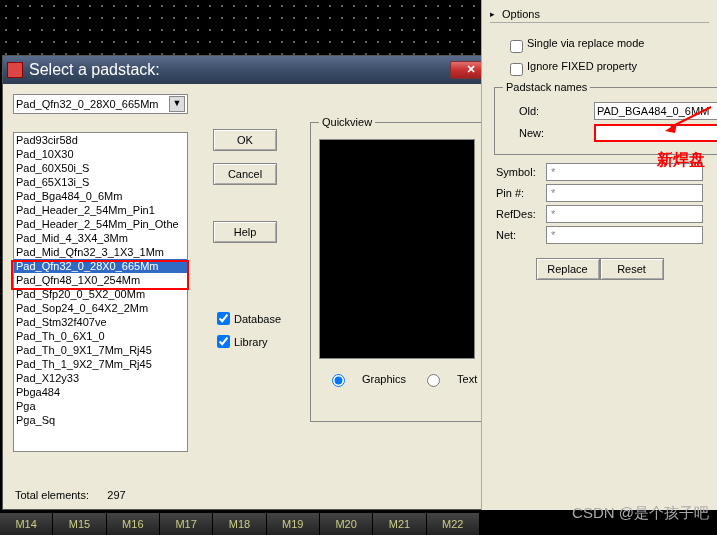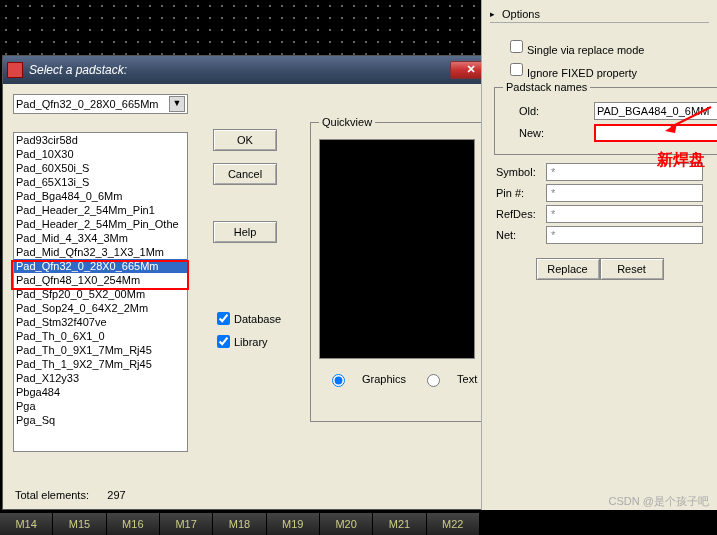--- a/index.html
+++ b/index.html
@@ -1,21 +1,21 @@
 <!DOCTYPE html>
 <html><head>
 <meta charset="utf-8">
 <style>
 * { box-sizing: border-box; font-family: Tahoma, Arial, sans-serif; font-size: 11px; }
 body { margin: 0; width: 717px; height: 535px; background: #000; position: relative; overflow: hidden; }
 .bg-dots { position: absolute; top: 0; left: 0; width: 480px; height: 55px; background: #000; background-image: radial-gradient(#666 1px, transparent 1px); background-size: 12px 12px; }
 .dialog { position: absolute; top: 55px; left: 2px; width: 495px; height: 455px; background: #ece9d8; border: 1px solid #555; box-shadow: 2px 2px 8px rgba(0,0,0,0.5); }
 .titlebar { height: 28px; background: linear-gradient(to bottom, #5a6d8c 0%, #3d4e6a 50%, #2a3b52 100%); display: flex; align-items: center; padding: 0 4px; color: #fff; }
 .titlebar-icon { width: 16px; height: 16px; background: #d44; border: 1px solid #800; margin-right: 6px; }
-.titlebar-text { flex: 1; font-size: 12px; font-style: italic; }
+.titlebar-text { flex: 1; font-size: 16px; }
 .close-btn { width: 42px; height: 18px; background: linear-gradient(to bottom, #e07070, #c83030, #a02020); border: 1px solid #803030; border-radius: 2px; color: #fff; text-align: center; line-height: 14px; font-weight: bold; cursor: pointer; }
 .dialog-body { padding: 10px; position: relative; height: calc(100% - 28px); }
 .combo { width: 175px; height: 20px; border: 1px solid #888; background: #fff; display: flex; align-items: center; padding: 0 2px; }
 .combo-text { flex: 1; overflow: hidden; white-space: nowrap; }
 .combo-arrow { width: 16px; height: 16px; background: #ddd; border: 1px solid #888; text-align: center; line-height: 12px; font-size: 9px; }
 .listbox { position: absolute; top: 48px; left: 10px; width: 175px; height: 320px; border: 1px solid #888; background: #fff; overflow-y: scroll; overflow-x: hidden; }
 .listbox-inner { }
 .list-item { padding: 0 2px; height: 14px; line-height: 14px; white-space: nowrap; overflow: hidden; cursor: pointer; }
 .list-item.selected { background: #316ac5; color: #fff; }
 .red-box { position: absolute; border: 2px solid #f00; pointer-events: none; }
@@ -27,34 +27,34 @@
 .quickview { position: absolute; top: 38px; left: 305px; width: 175px; height: 300px; border: 1px solid #888; padding: 8px; }
 fieldset { position: relative; }
 fieldset > .legend { position: absolute; top: -7px; left: 8px; background: #ece9d8; padding: 0 3px; }
 .qv-black { width: 156px; height: 220px; background: #000; border: 1px solid #888; margin-top: 8px; }
 .radio-row { margin-top: 12px; display: flex; gap: 16px; padding-left: 8px; }
 .radio-row label { display: flex; align-items: center; gap: 14px; }
 .totals { position: absolute; bottom: 8px; left: 12px; }
 .right-panel { position: absolute; top: 0; right: 0; width: 236px; height: 510px; background: #ece9d8; border-left: 1px solid #aaa; padding: 6px 8px; }
 .panel-title { display: flex; align-items: center; padding: 2px 0; border-bottom: 1px solid #aaa; }
 .panel-arrow { width: 10px; margin-right: 2px; font-size: 9px; }
-.chk-line { display: flex; align-items: flex-end; margin: 4px 0 4px 16px; }
+.chk-line { display: flex; align-items: flex-start; margin: 4px 0 4px 16px; }
 .chk-line input { margin-right: 4px; }
 .fieldset { border: 1px solid #888; padding: 10px 8px 8px; margin: 8px 4px; position: relative; }
 .field-row { display: flex; align-items: center; margin: 4px 16px; gap: 35px; }
 .field-label { width: 40px; }
 .field-input { flex: 1; height: 18px; border: 1px solid #888; background: #fff; padding: 0 2px; }
 .browse-btn { width: 20px; height: 18px; border: 1px solid #888; background: #ddd; margin-left: 2px; text-align: center; line-height: 14px; cursor: pointer; }
 .sym-row { display: flex; align-items: center; margin: 3px 6px; }
 .sym-label { width: 50px; }
 .sym-input { flex: 1; height: 18px; border: 1px solid #888; background: #fff; padding: 0 4px; color: #888; }
 .btn-row { display: flex; justify-content: center; margin-top: 14px; }
 .red-arrow { position: absolute; color: #f00; font-size: 22px; font-weight: bold; pointer-events: none; }
 .red-text { position: absolute; color: #f00; font-size: 16px; font-weight: bold; pointer-events: none; }
-.watermark { position: absolute; bottom: 26px; right: 8px; color: #aaa; font-size: 11px; }
+.watermark { position: absolute; bottom: 12px; right: 8px; color: #aaa; font-size: 15px; }
 .bottom-strip { position: absolute; bottom: 0; left: 0; width: 480px; height: 22px; background: #c4b5fd; display: flex; }
 .strip-cell { flex: 1; background: linear-gradient(to bottom, #444, #222); border-right: 1px solid #000; color: #cc8; text-align: center; line-height: 22px; font-size: 11px; }
 ::-webkit-scrollbar { width: 16px; }
 ::-webkit-scrollbar-track { background: #eee; }
 ::-webkit-scrollbar-thumb { background: #ccc; border: 1px solid #888; }
 ::-webkit-scrollbar-button { background: #ddd; border: 1px solid #888; height: 16px; }
 </style>
 </head>
 <body>
 

